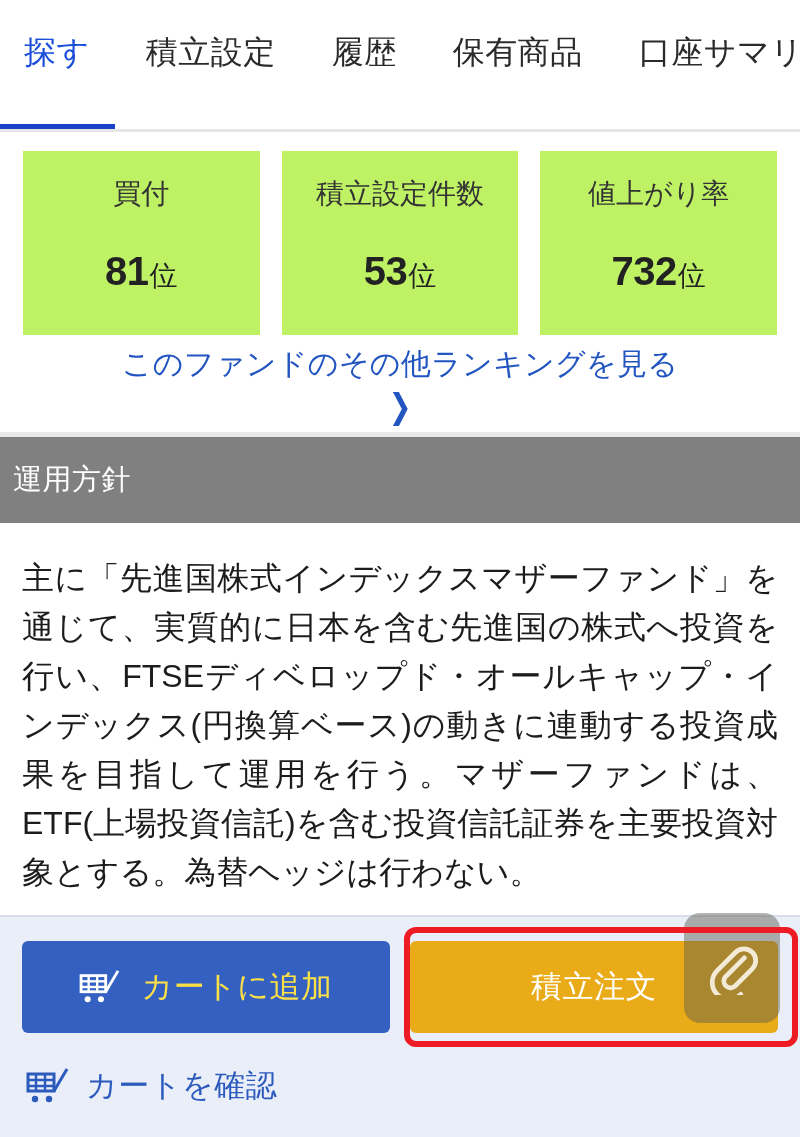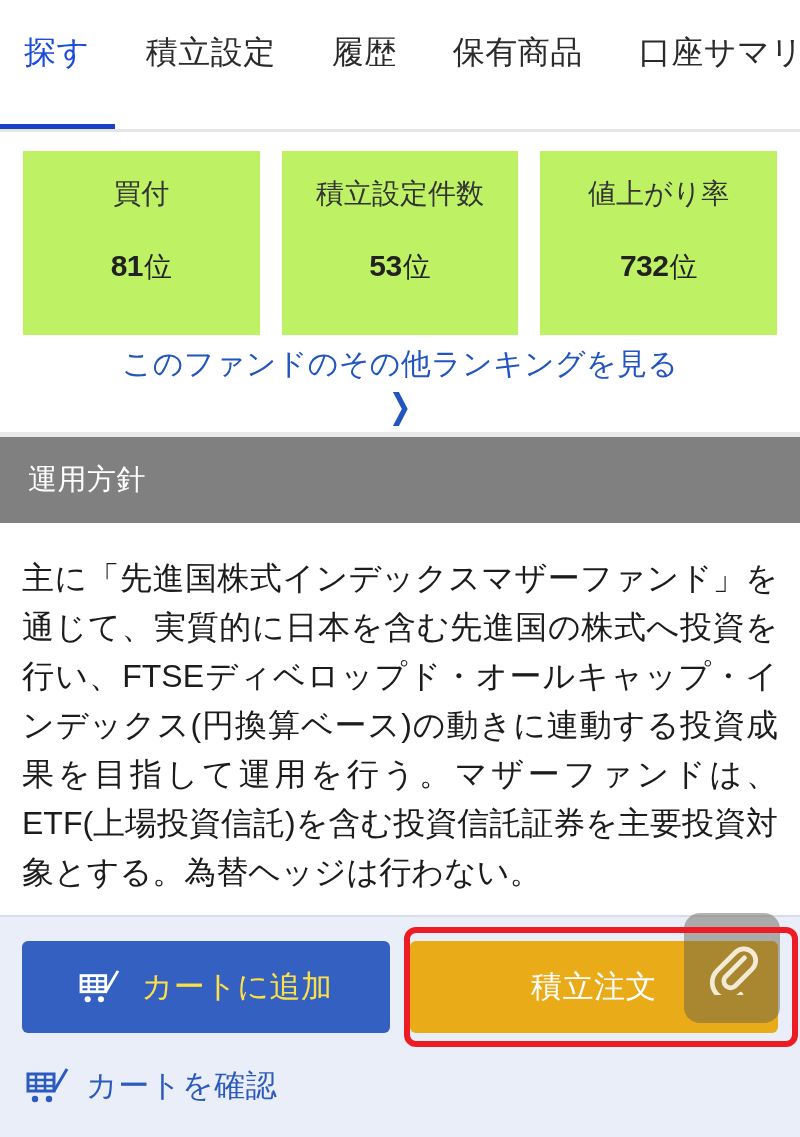--- a/index.html
+++ b/index.html
@@ -78,21 +78,21 @@
     line-height: 1;
   }
   .stat-value {
     margin-top: 43px;
     line-height: 1;
     color: #222222;
     display: flex;
     align-items: baseline;
   }
   .stat-num {
-    font-size: 30px;
+    font-size: 40px;
     font-weight: bold;
     letter-spacing: -0.5px;
   }
   .stat-unit {
     font-size: 28px;
     font-weight: normal;
     margin-left: 1px;
   }
 
   
@@ -120,21 +120,21 @@
   
   .divider-top {
     height: 5px;
     background: #e9e9e9;
   }
   .section-bar {
     background: #808080;
     height: 86px;
     display: flex;
     align-items: center;
-    padding-left: 28px;
+    padding-left: 13px;
     box-sizing: border-box;
   }
   .section-bar-title {
     color: #ffffff;
     font-size: 29px;
     letter-spacing: 0.5px;
   }
 
   
   .policy-body {

